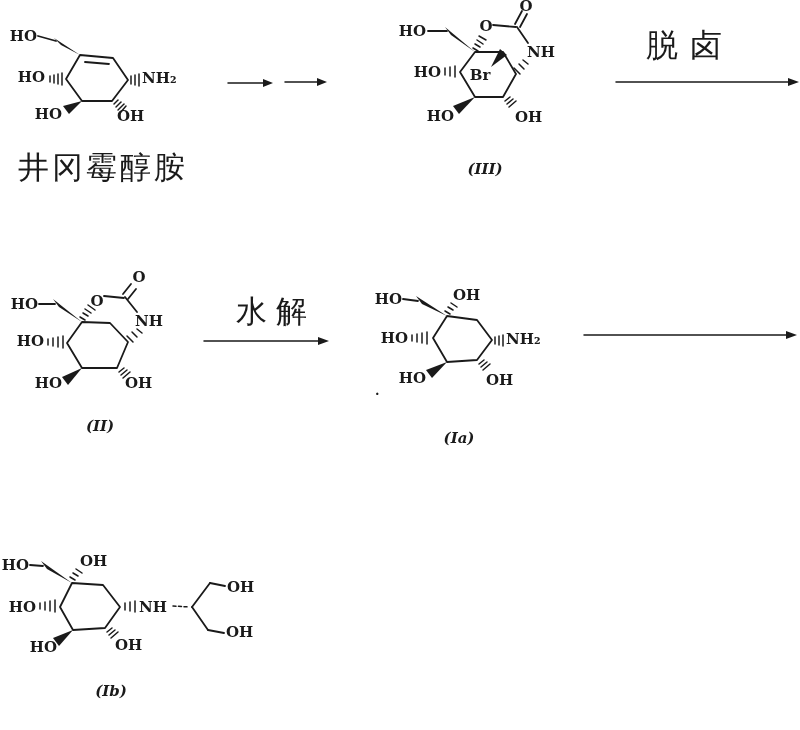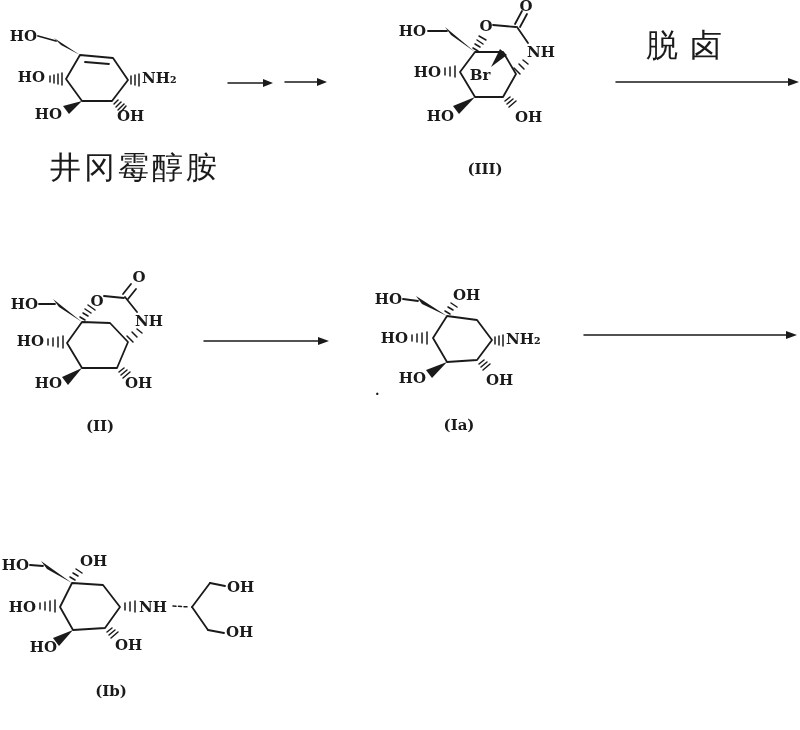--- a/index.html
+++ b/index.html
@@ -6,23 +6,23 @@
   .canvas{position:relative;width:800px;height:730px;background:#ffffff;
           font-family:"DejaVu Serif",serif;color:#1a1a1a;overflow:hidden;}
   .canvas svg{position:absolute;overflow:visible;}
   .b{stroke:#1a1a1a;stroke-width:1.8;fill:none;stroke-linecap:round;}
   .r{stroke:#1a1a1a;stroke-width:1.8;fill:none;stroke-linejoin:round;}
   .h{stroke:#1a1a1a;stroke-width:1.5;fill:none;stroke-linecap:round;}
   .w{fill:#1a1a1a;stroke:none;}
   .ah{fill:#1a1a1a;stroke:none;}
   .at{font-family:"DejaVu Serif",serif;font-weight:bold;font-size:15px;fill:#1a1a1a;}
   .at-s{font-family:"DejaVu Serif",serif;font-weight:bold;font-size:13px;fill:#1a1a1a;}
-  .lbl{position:absolute;font-family:"DejaVu Serif",serif;font-weight:bold;font-size:15px;text-align:center;}
+  .lbl{position:absolute;font-family:"DejaVu Serif",serif;font-weight:bold;font-size:15px;text-align:center;font-style:italic;}
   .cn{position:absolute;font-family:Liberation Mono, monospace;text-align:center;}
-  .cn-name{left:18px;top:147px;font-size:31px;letter-spacing:3px;margin-left:32px;}
+  .cn-name{left:18px;top:147px;font-size:31px;letter-spacing:3px;}
   .cn-dehal{left:646px;top:24px;font-size:32px;letter-spacing:12px;}
   .cn-hydro{left:236px;top:291px;font-size:31px;letter-spacing:9px;}
 </style>
 </head>
 <body>
 
 <div class="canvas">
 
   <svg style="left:5px;top:12px" width="215" height="135" viewBox="0 0 215 135">
     <g>
@@ -160,20 +160,21 @@
     <text class="at" x="38" y="44" text-anchor="end">HO</text>
     <text class="at" x="97" y="41" text-anchor="middle">O</text>
     <text class="at" x="139" y="17" text-anchor="middle">O</text>
     <text class="at" x="135" y="61">NH</text>
     <text class="at" x="44" y="81" text-anchor="end">HO</text>
     <text class="at" x="62" y="123" text-anchor="end">HO</text>
     <text class="at" x="125" y="123">OH</text>
   </svg>
   <div class="lbl" style="left:76px;top:417px;width:48px">(II)</div>
 
+  <div class="cn cn-hydro">水解</div>
   <svg style="left:198px;top:331px" width="138" height="20" viewBox="0 0 138 20">
     <g>
       <line class="h" x1="6" y1="10" x2="120" y2="10"></line>
         <polygon class="ah" points="120,6 120,14 131,10"></polygon>
     </g>
   </svg>
 
   <svg style="left:340px;top:280px" width="225" height="125" viewBox="0 0 225 125">
     <g>
       <line class="b" x1="63" y1="19" x2="78" y2="21"></line>
@@ -203,21 +204,21 @@
       </g>
     </g>
     <text class="at" x="62" y="24" text-anchor="end">HO</text>
     <text class="at" x="113" y="20">OH</text>
     <text class="at" x="166" y="64">NH₂</text>
     <text class="at" x="68" y="63" text-anchor="end">HO</text>
     <text class="at" x="86" y="103" text-anchor="end">HO</text>
     <text class="at" x="146" y="105">OH</text>
     <text class="at-s" x="35" y="115">.</text>
   </svg>
-  <div class="lbl" style="left:433px;top:416px;width:52px">(Ia)</div>
+  <div class="lbl" style="left:433px;top:429px;width:52px">(Ia)</div>
 
   <svg style="left:580px;top:325px" width="222" height="20" viewBox="0 0 222 20">
     <g>
       <line class="h" x1="4" y1="10" x2="206" y2="10"></line>
         <polygon class="ah" points="206,6 206,14 217,10"></polygon>
     </g>
   </svg>
 
   <svg style="left:0px;top:540px" width="275" height="130" viewBox="0 0 275 130">
     <g>

